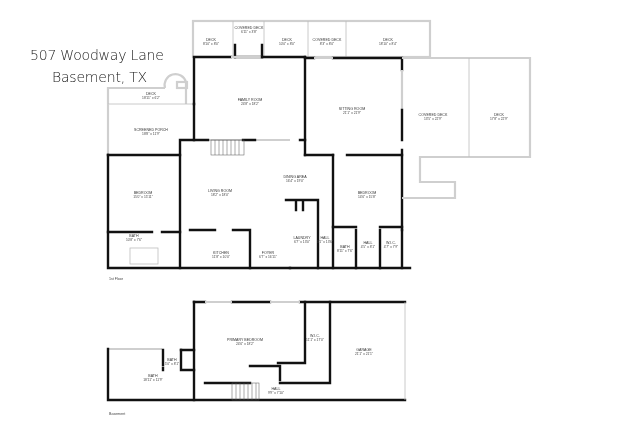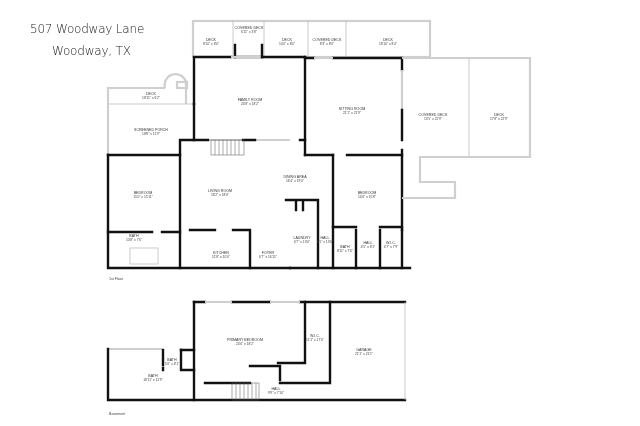--- a/index.html
+++ b/index.html
@@ -1,33 +1,33 @@
 <!DOCTYPE html>
 <html><head>
 <meta charset="utf-8">
 <style>
   html, body { margin:0; padding:0; background:#ffffff; }
   body { width:640px; height:426px; position:relative; overflow:hidden; font-family:"Liberation Sans", sans-serif; }
-  .title { position:absolute; left:30px; font-family:"DejaVu Sans", sans-serif; font-size:12px; color:#1a1a1a; font-weight:300; letter-spacing:-0.2px; }
+  .title { position:absolute; left:30px; font-family:"DejaVu Sans", sans-serif; font-size:14px; color:#1a1a1a; font-weight:300; letter-spacing:-0.2px;margin-top:25px; }
   .t1 { top:22px; }
   .t2 { top:44px; left:52px; }
   svg { position:absolute; left:0; top:0; }
   .lbl { font-family:"Liberation Sans", sans-serif; font-size:3.6px; fill:#333; text-anchor:middle; }
   .dim { font-family:"Liberation Sans", sans-serif; font-size:3.3px; fill:#444; text-anchor:middle; }
   .floorlbl { font-family:"Liberation Sans", sans-serif; font-size:3.6px; fill:#444; }
   .w { stroke:#111; stroke-width:2.4; fill:none; stroke-linecap:square; }
   .g { stroke:#cfcfcf; stroke-width:2.2; fill:none; }
   .gl { stroke:#bdbdbd; stroke-width:0.8; fill:none; }
   .stair { stroke:#555; stroke-width:0.5; fill:none; }
 </style>
 </head>
 <body>
 
 <div class="title t1">507 Woodway Lane</div>
-<div class="title t2">Woodway, TX</div>
+<div class="title t2">Basement, TX</div>
 
 <svg width="640" height="426" viewBox="0 0 640 426">
 
   <g>
 
     <rect class="g" x="193" y="21" width="237" height="36"></rect>
     <line class="gl" x1="233" y1="21" x2="233" y2="57"></line>
     <line class="gl" x1="264" y1="21" x2="264" y2="57"></line>
     <line class="gl" x1="308" y1="21" x2="308" y2="57"></line>
     <line class="gl" x1="346" y1="21" x2="346" y2="57"></line>

